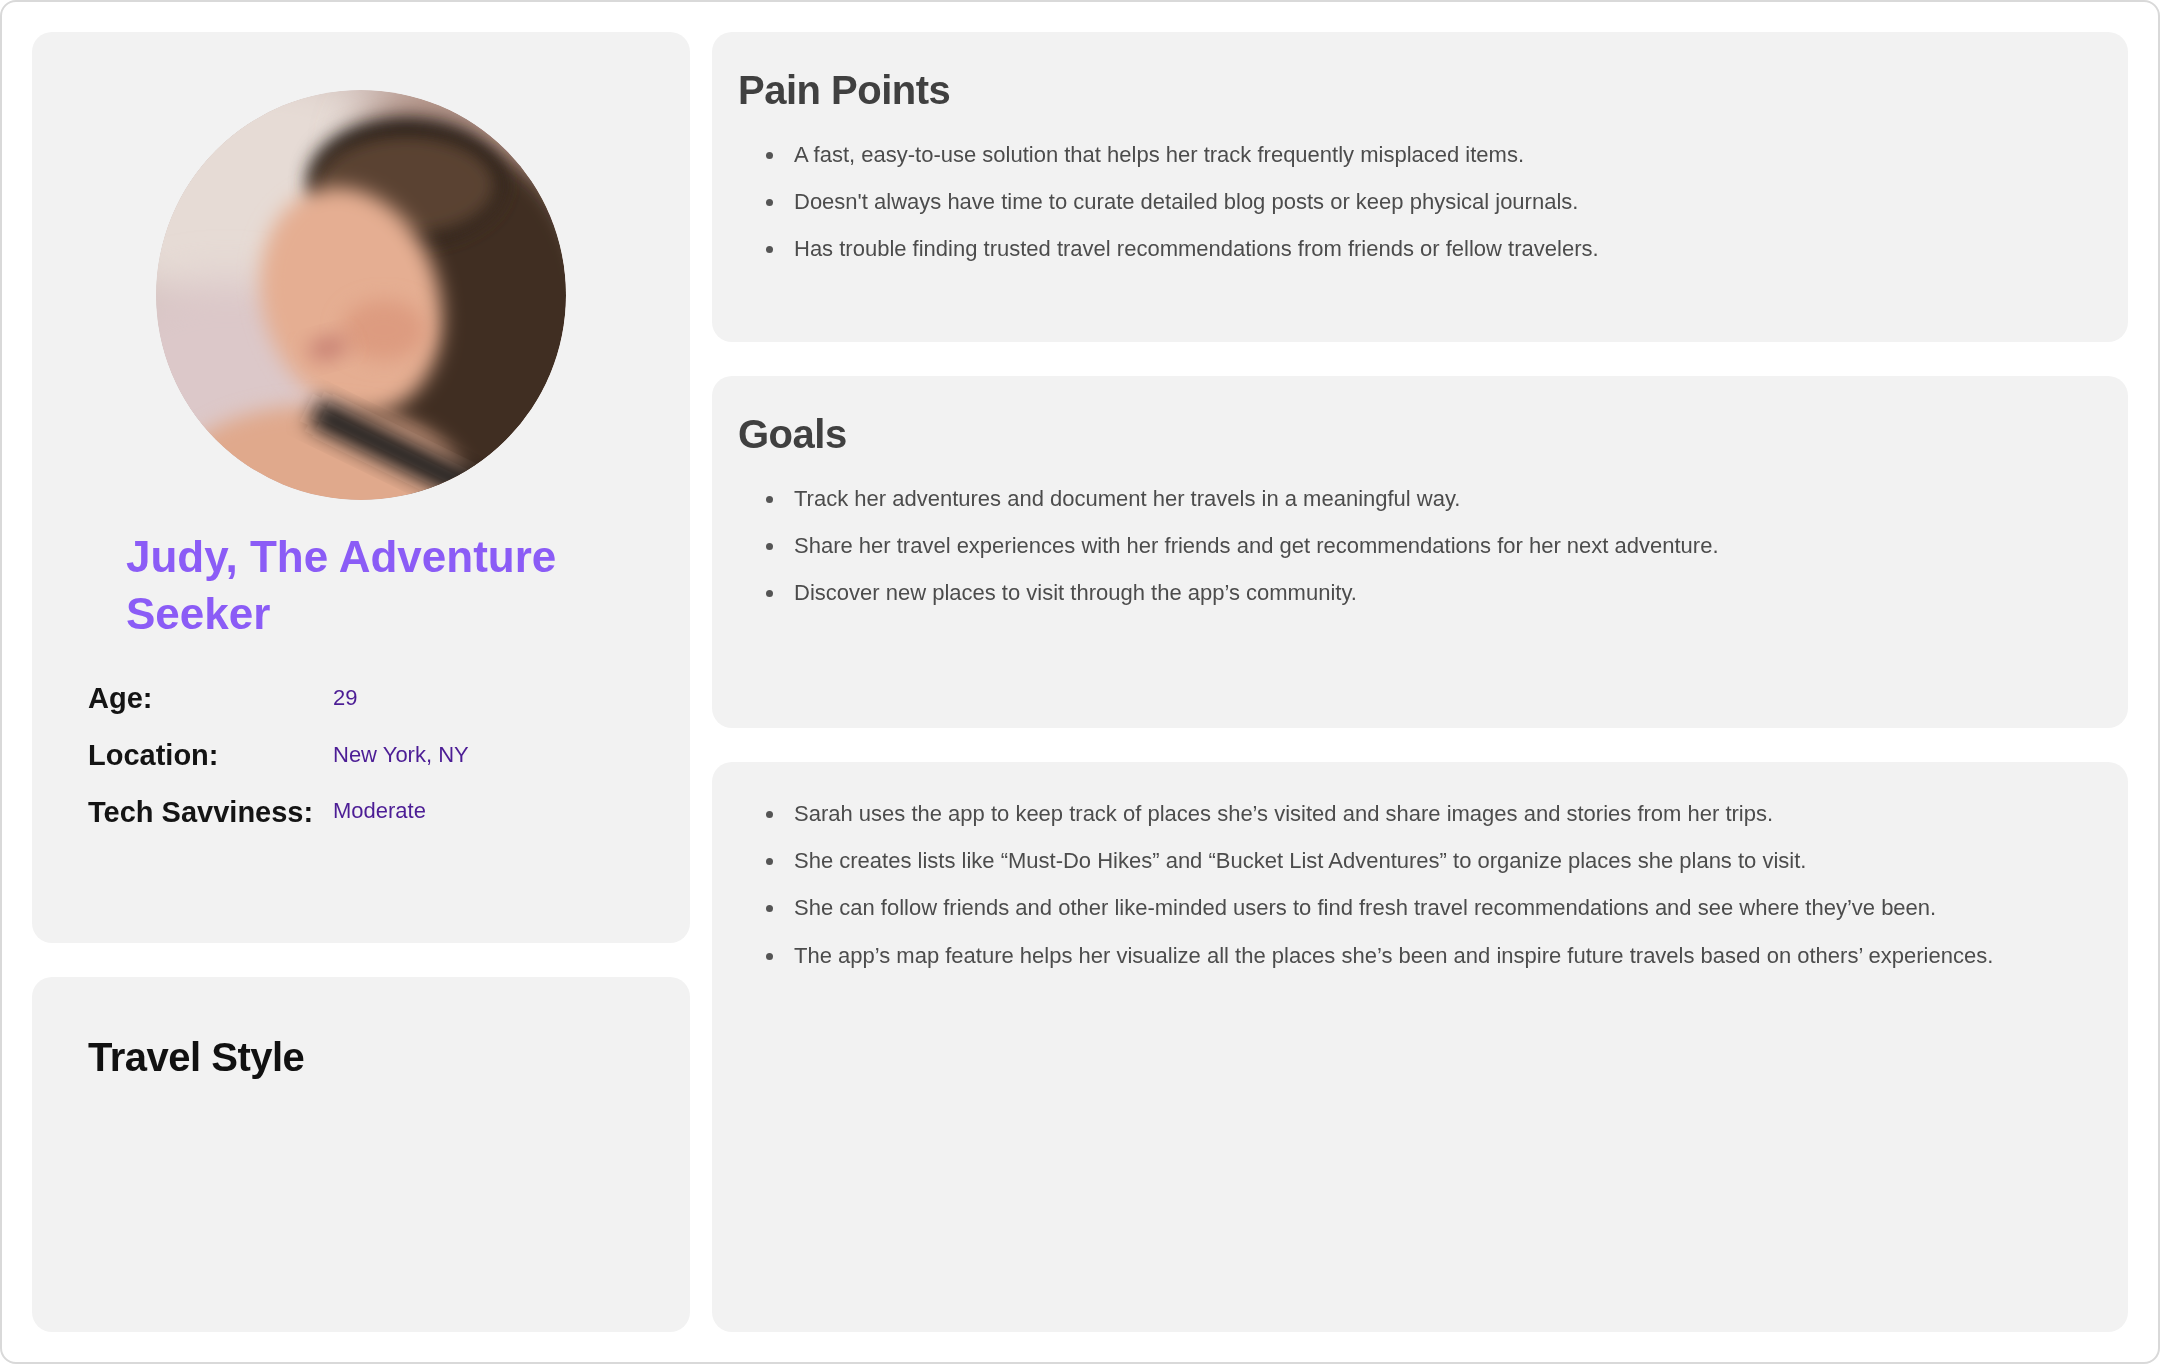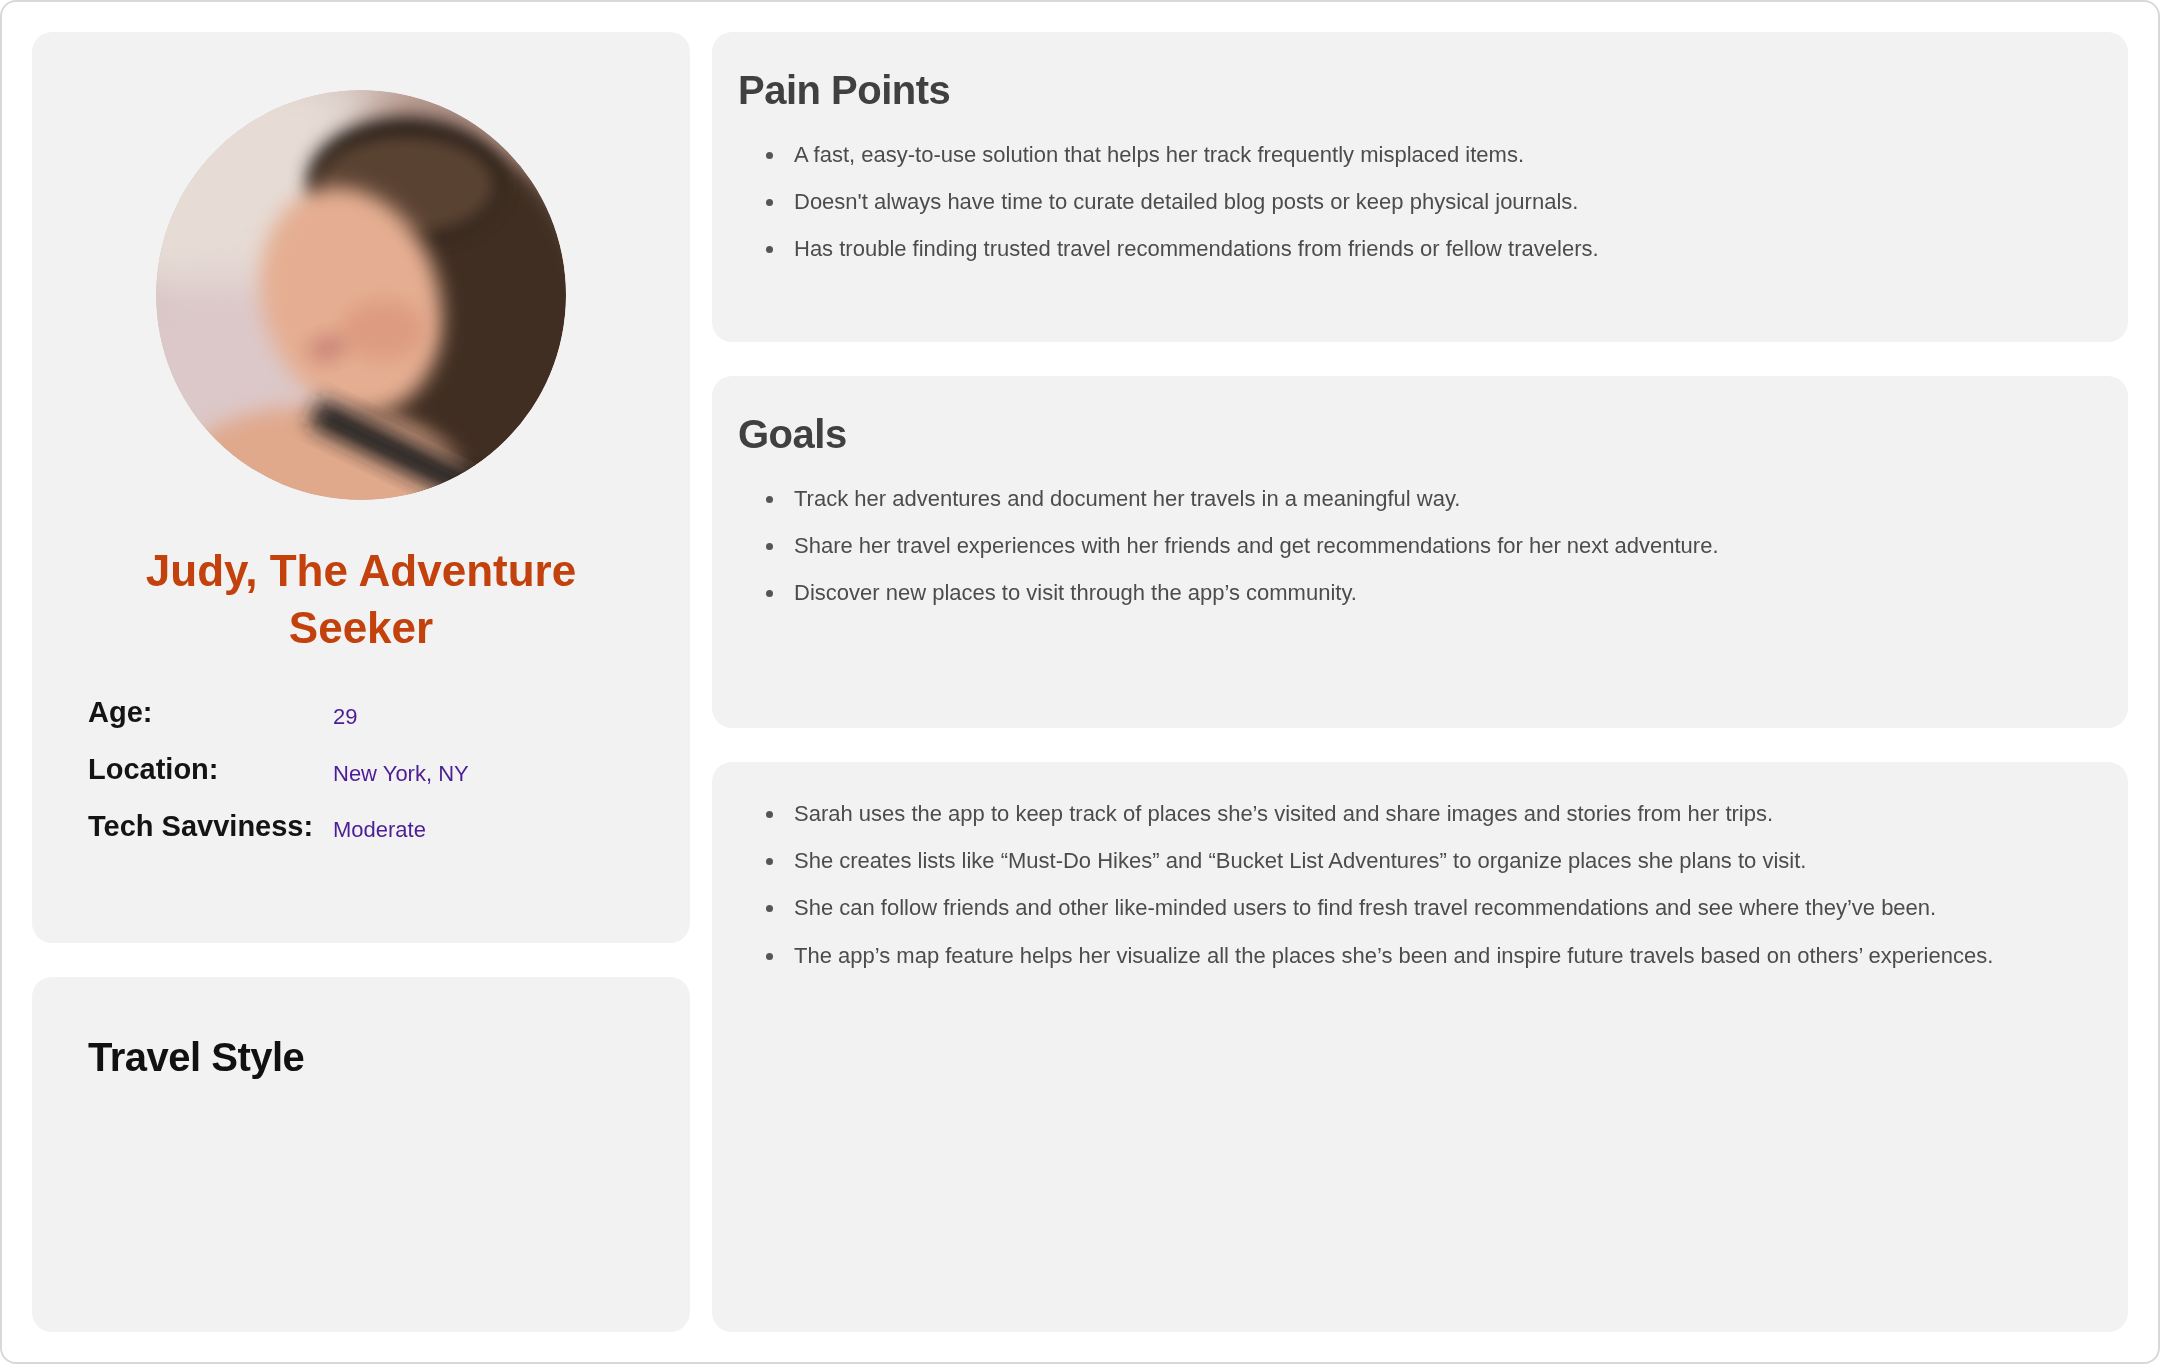--- a/index.html
+++ b/index.html
@@ -35,27 +35,27 @@
   .profile-card {
     height: 911px; flex: none;
     padding: 58px 56px 40px;
     display: flex; flex-direction: column; align-items: center;
   }
   .photo-wrap {
     width: 410px; height: 410px; flex: none;
     border-radius: 50%; overflow: hidden;
   }
   .profile-name {
-    margin: 42px auto 36px;
+    margin: 28px auto 36px;
     max-width: 470px;
     font-size: 44px; font-weight: 700; line-height: 1.3;
-    text-align: center; color: #c2410c;
+    text-align: left; color: #8b5cf6;
   }
   .attributes { width: 100%; }
-  .attr-row { display: flex; align-items: flex-end; margin-bottom: 16px; }
+  .attr-row { display: flex; align-items: center; margin-bottom: 16px; }
   .attr-label {
     width: 245px; flex: none;
     font-size: 29px; font-weight: 700; line-height: 1.4; color: #141414;
   }
   .attr-value { font-size: 22px; line-height: 1.4; color: #4c1d95; }
   
   .travel-card {
     flex: 1;
     padding: 58px 56px 40px;
   }

